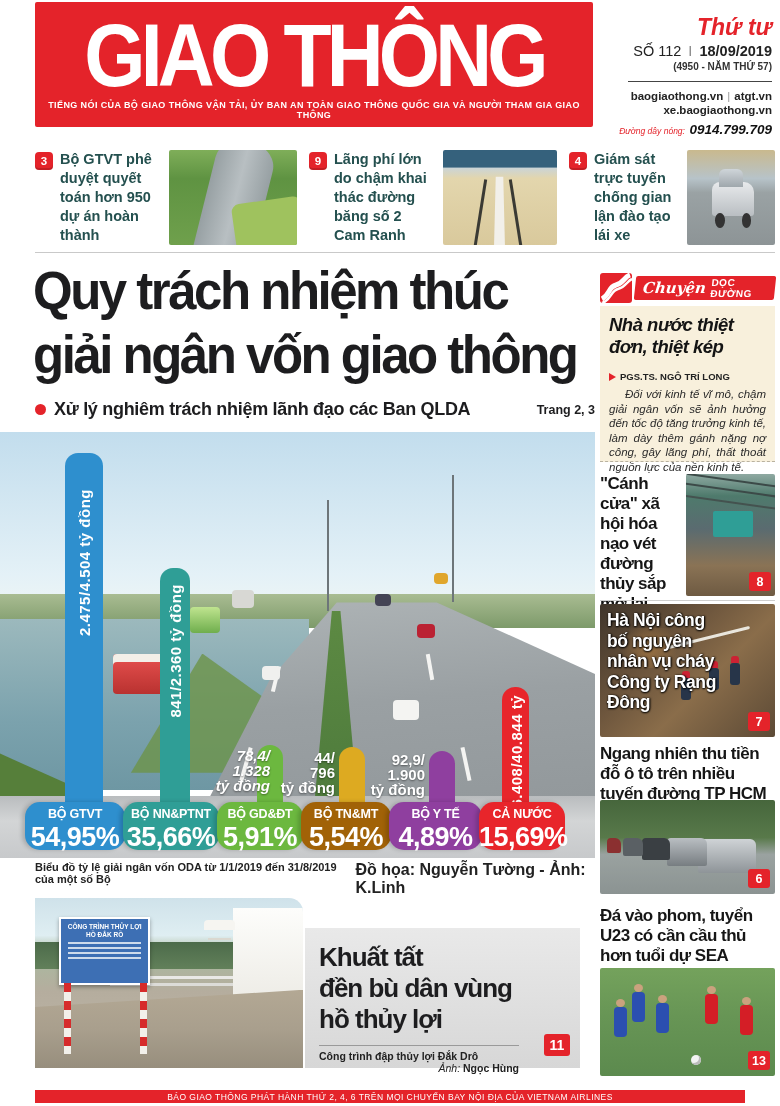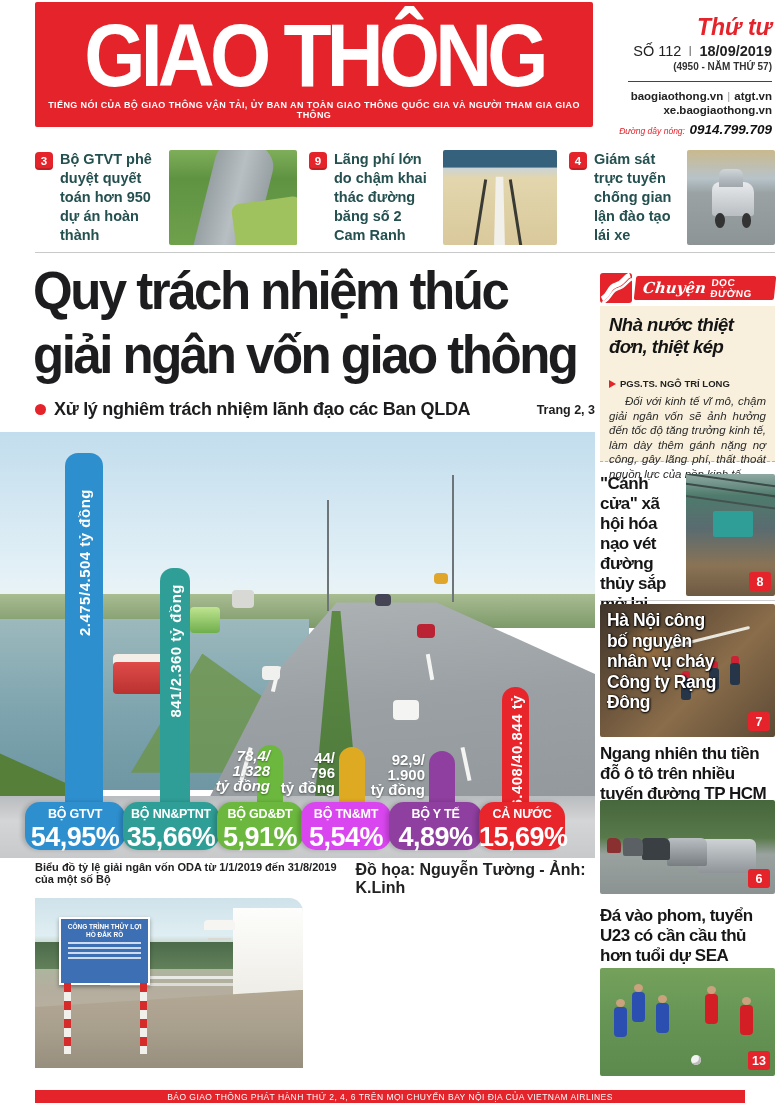--- a/index.html
+++ b/index.html
@@ -127,21 +127,21 @@
   .sb-logo { width:32px; height:30px; background:#e4232a; border-radius:3px; position:relative; overflow:hidden; flex:0 0 32px; }
   .sb-logo svg { position:absolute; inset:0; }
   .sb-banner { height:24px; background:#e4232a; margin-left:3px; flex:1; display:flex; align-items:center;
     padding:0 8px; transform:skewX(-6deg); border-radius:2px; }
   .sb-banner .script { font-family:"DejaVu Serif", serif; font-style:italic; font-weight:bold;
     color:#fff; font-size:15px; margin-right:5px; }
   .sb-banner .caps { color:#fff; font-size:10px; font-weight:bold; letter-spacing:0.5px; }
   .sb-cream { top:306px; height:156px; background:#f8f0dc; padding:8px 9px 0 9px;
     border-bottom:1px dashed #b9b2a0; }
   .sb-col-title { font-size:18.5px; font-weight:bold; font-style:italic; color:#141414; line-height:22px; letter-spacing:-0.5px; }
-  .sb-byline { margin-top:20px; font-size:9.5px; font-weight:bold; color:#222; display:flex; align-items:center; }
+  .sb-byline { margin-top:13px; font-size:9.5px; font-weight:bold; color:#222; display:flex; align-items:center; }
   .sb-byline .arrow { width:0; height:0; border-left:7px solid #e4232a; border-top:4.5px solid transparent;
     border-bottom:4.5px solid transparent; margin-right:4px; }
   .sb-body { margin-top:5px; font-size:11.5px; font-style:italic; color:#2a2a2a; line-height:14.5px; text-align:justify; text-indent:16px; }
   .sb-pageref { text-align:right; font-size:13px; font-weight:bold; color:#141414; margin-top:3px; }
   .sb-art-title { font-size:17px; font-weight:bold; color:#161616; line-height:20px; letter-spacing:-0.5px; }
   .sb-art8 { top:474px; height:122px; display:flex; gap:6px; }
   .sb-art8 .t { width:80px; flex:0 0 80px; }
   .sb-art8 .p { flex:1; position:relative; border-radius:2px; overflow:hidden;
     background:linear-gradient(180deg,#8fa9a2 0%,#4e7a6c 18%,#5a6b70 45%,#8a7355 75%,#6e5a42 100%); }
   .sb-art8 .crane { position:absolute; left:-10%; top:4%; width:120%; height:2px; background:#3c4a48; transform:rotate(8deg); box-shadow:0 10px 0 #3c4a48, 0 22px 0 #44524f; }
@@ -291,21 +291,21 @@
       <div class="label-pct">54,95%</div>
     </div>
     <div class="label-box" style="left: 123px; width: 96px; background: rgb(47, 158, 150);">
       <div class="label-name">BỘ NN&amp;PTNT</div>
       <div class="label-pct">35,66%</div>
     </div>
     <div class="label-box" style="left: 217px; width: 86px; background: rgb(108, 184, 63);">
       <div class="label-name">BỘ GD&amp;ĐT</div>
       <div class="label-pct">5,91%</div>
     </div>
-    <div class="label-box" style="left: 301px; width: 90px; background: #d946ef;">
+    <div class="label-box" style="left: 301px; width: 90px; background: #a16207;">
       <div class="label-name">BỘ TN&amp;MT</div>
       <div class="label-pct">5,54%</div>
     </div>
     <div class="label-box" style="left: 389px; width: 93px; background: rgb(143, 63, 159);">
       <div class="label-name">BỘ Y TẾ</div>
       <div class="label-pct">4,89%</div>
     </div>
     <div class="label-box" style="left: 479px; width: 86px; background: rgb(232, 37, 43);">
       <div class="label-name">CẢ NƯỚC</div>
       <div class="label-pct">15,69%</div>
@@ -326,20 +326,32 @@
       <div class="s1">CÔNG TRÌNH THỦY LỢI</div>
       <div class="s1">HỒ ĐẮK RỒ</div>
       <div class="sline"></div>
       <div class="sline"></div>
       <div class="sline"></div>
       <div class="sline"></div>
     </div>
     <div class="ba-leg" style="left:11%;"></div>
     <div class="ba-leg" style="left:39%;"></div>
   </div>
+  <div class="abs ba-box">
+    <div class="ba-headline" style="white-space: pre-line;">Khuất tất
+đền bù dân vùng
+hồ thủy lợi</div>
+    <div class="ba-capline"></div>
+    <div class="ba-caption">Công trình đập thủy lợi Đắk Drô</div>
+    <div class="ba-credit">
+      <span class="lbl">Ảnh:</span>
+      <b>Ngọc Hùng</b>
+    </div>
+    <div class="badge badge-lg" style="right:10px; bottom:12px;">11</div>
+  </div>
 
   <div class="abs sb sb-logo-row">
     <div class="sb-logo">
       <svg viewBox="0 0 32 30" width="32" height="30">
         <path d="M2 26 C10 22 8 14 16 12 C24 10 24 4 30 2" stroke="#fff" stroke-width="5" fill="none"></path>
         <path d="M2 30 C12 27 10 18 18 16 C26 14 27 8 32 6" stroke="#fff" stroke-width="2.5" fill="none"></path>
       </svg>
     </div>
     <div class="sb-banner">
       <span class="script">Chuyện</span>

